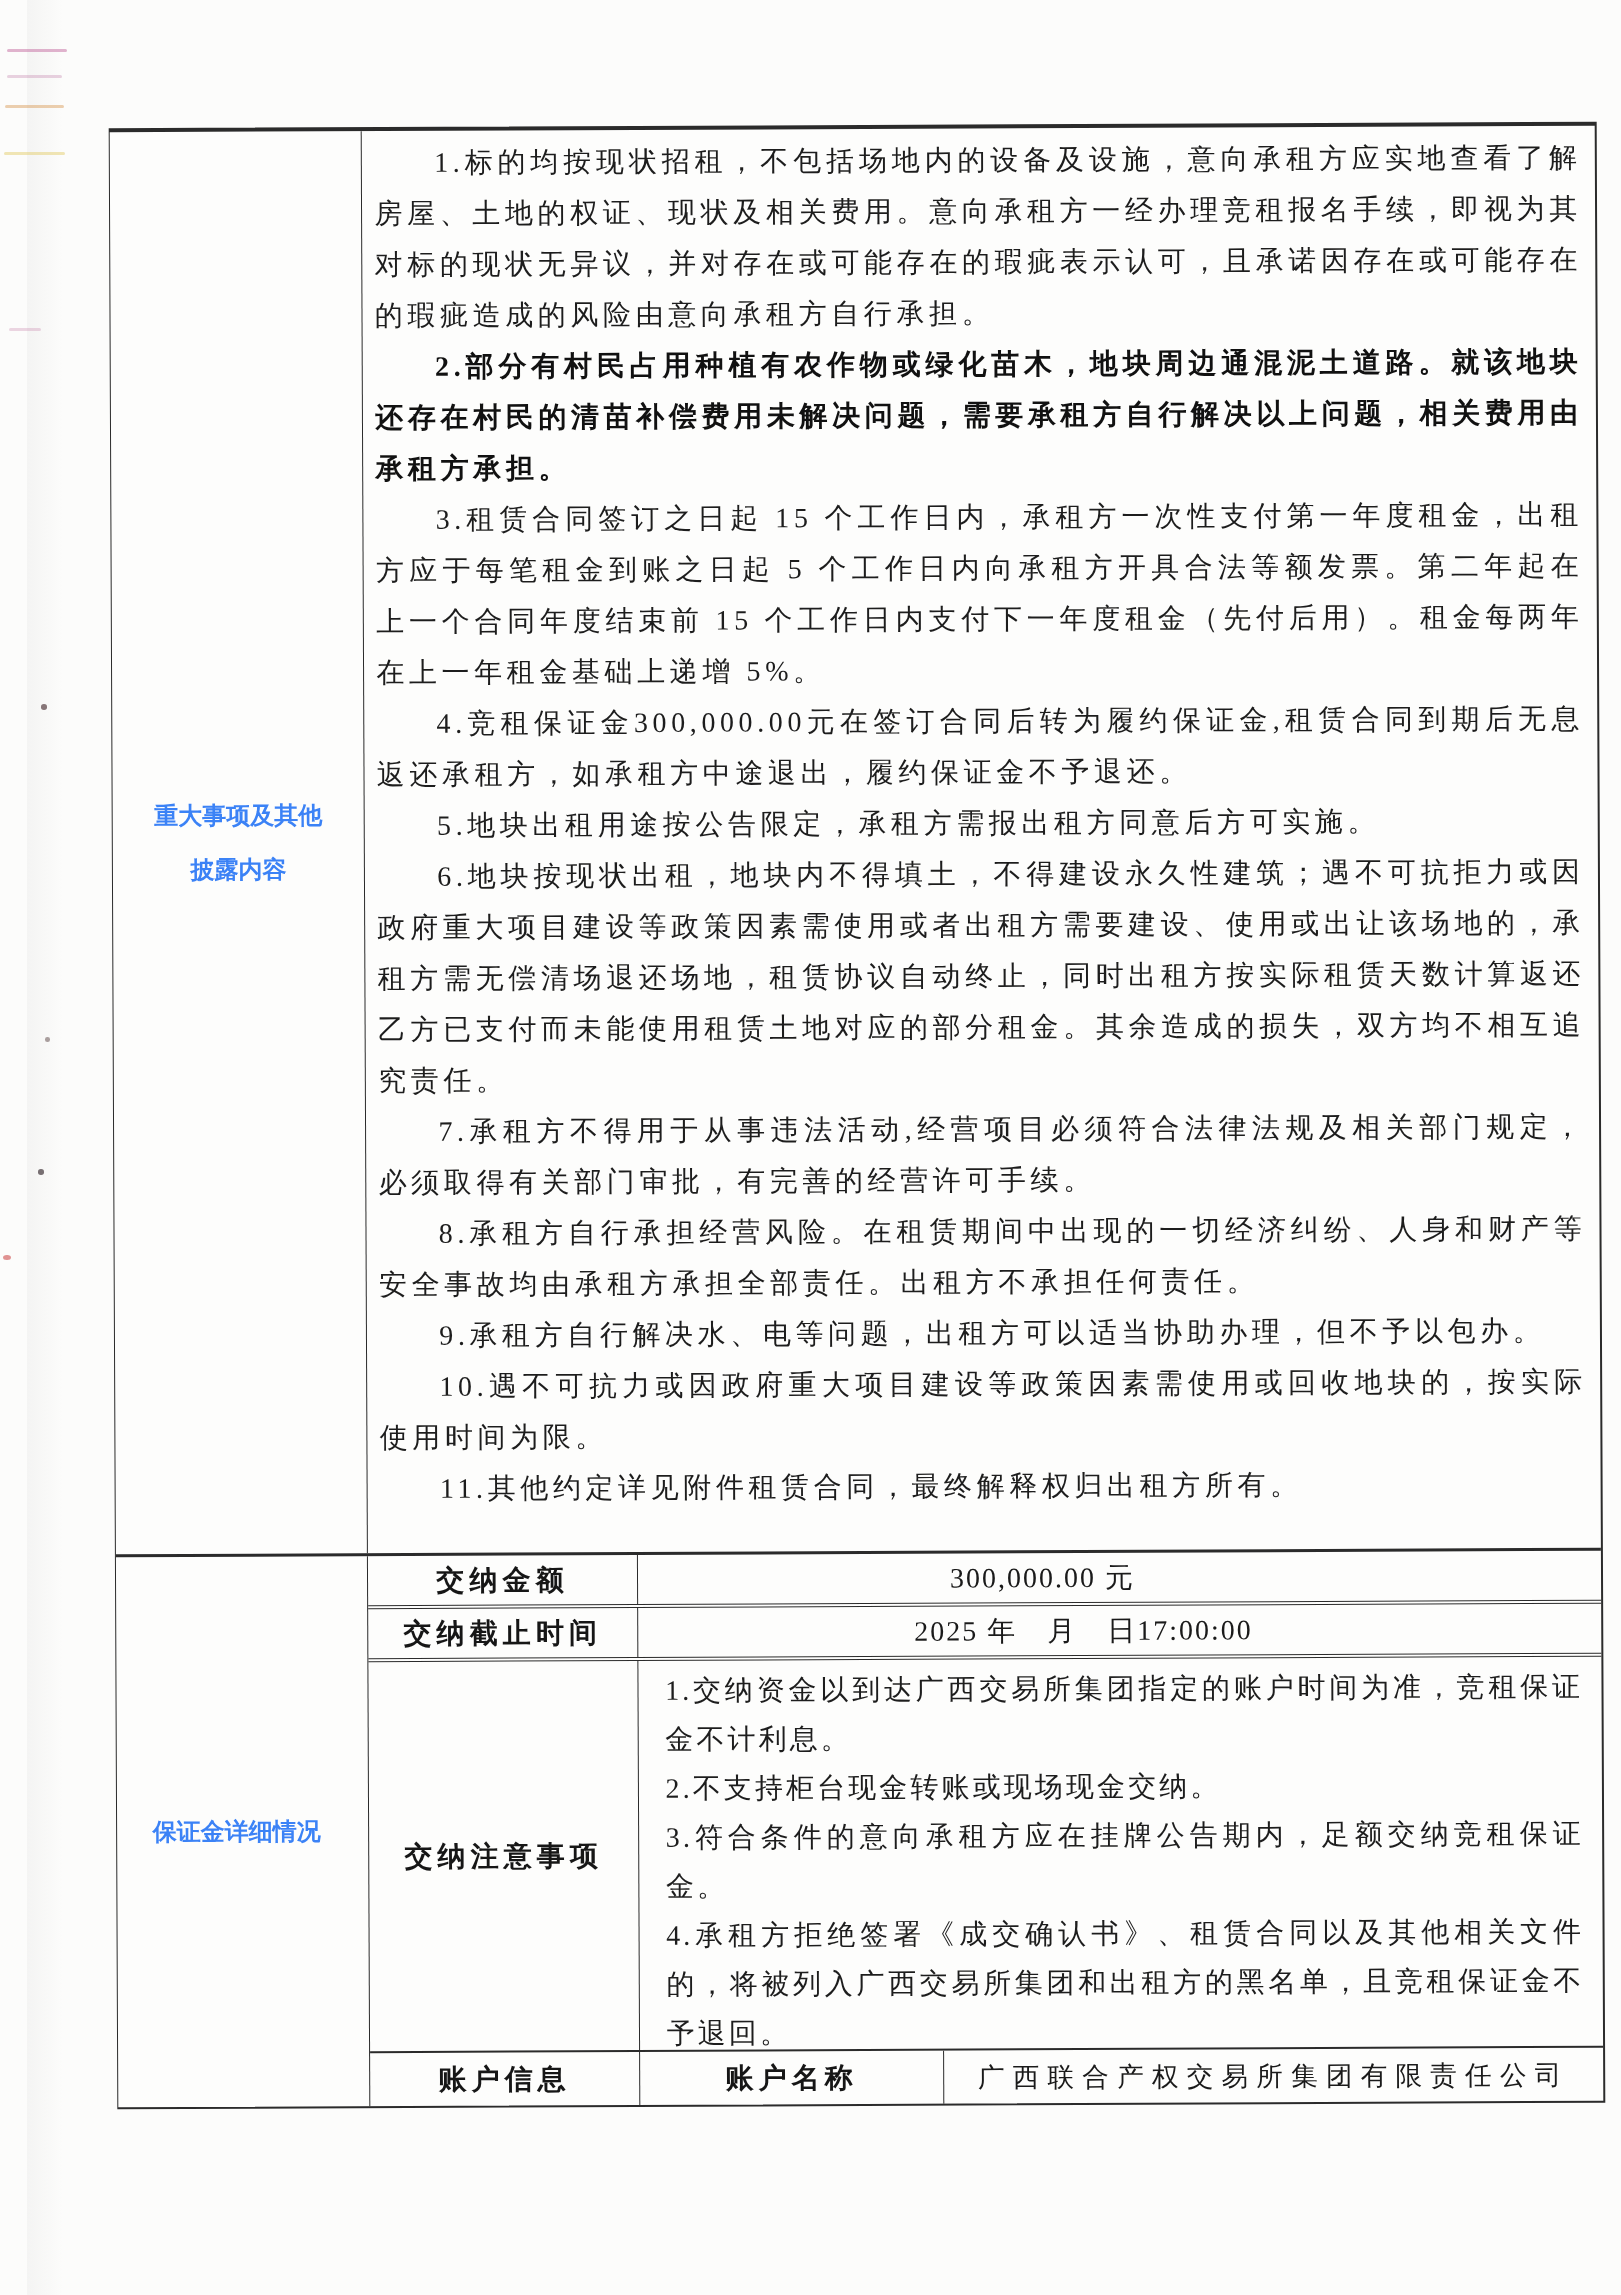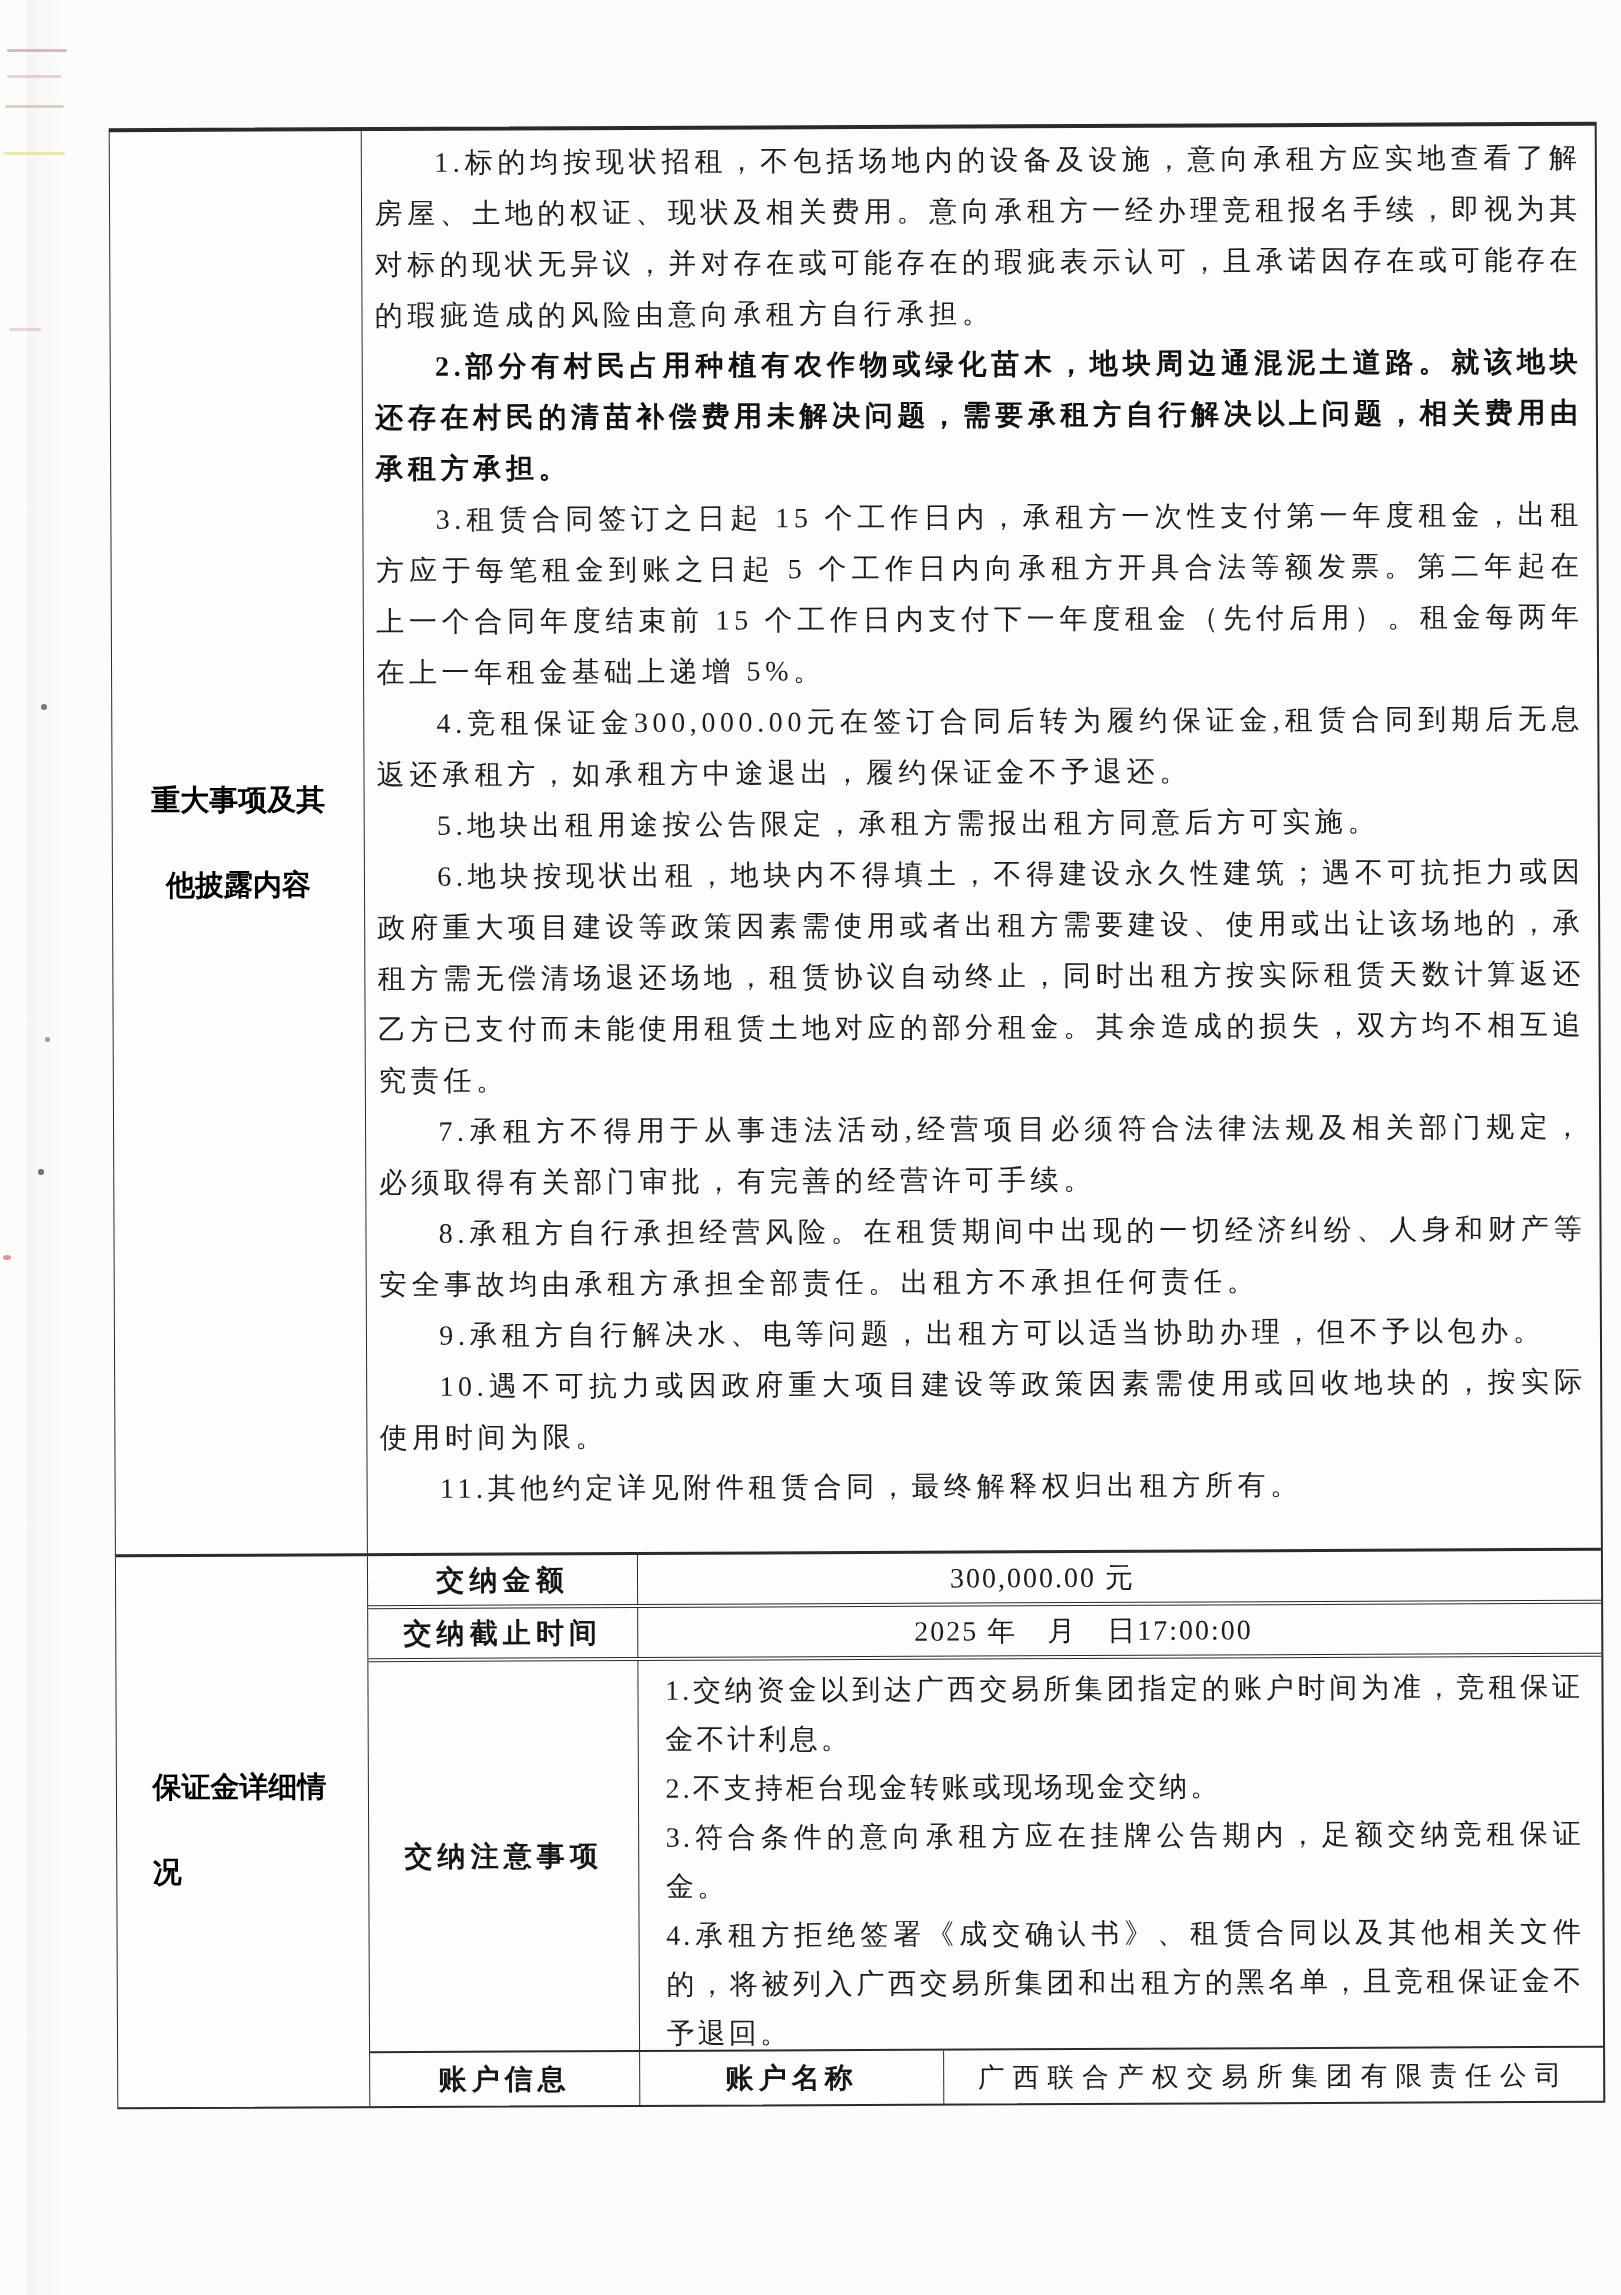--- a/index.html
+++ b/index.html
@@ -46,26 +46,26 @@
 
   .hdr-cell{
     width:252px;flex:0 0 252px;
     box-sizing:border-box;
     border-right:1.5px solid #2b2b2b;
     display:flex;align-items:center;justify-content:center;
   }
   .hdr-text{
     font-family:"Liberation Sans","DejaVu Sans",sans-serif;
     font-weight:700;
-    font-size:29px;
-    line-height:85px;
-    color:#000000;
+    font-size:24px;
+    line-height:54px;
+    color:#3b82f6;
   }
   .hdr-major{width:177px;text-align:center;}
-  .hdr-deposit{width:180px;text-align:left;font-family:Liberation Mono, monospace;}
+  .hdr-deposit{width:180px;text-align:left;}
 
   .disclosure-body{
     flex:1 1 auto;
     box-sizing:border-box;
     padding:6.1px 13.3px 0 12.3px;
     font-size:28px;
     line-height:51px;
     letter-spacing:4.6px;
     text-align:justify;
     text-justify:inter-ideograph;

